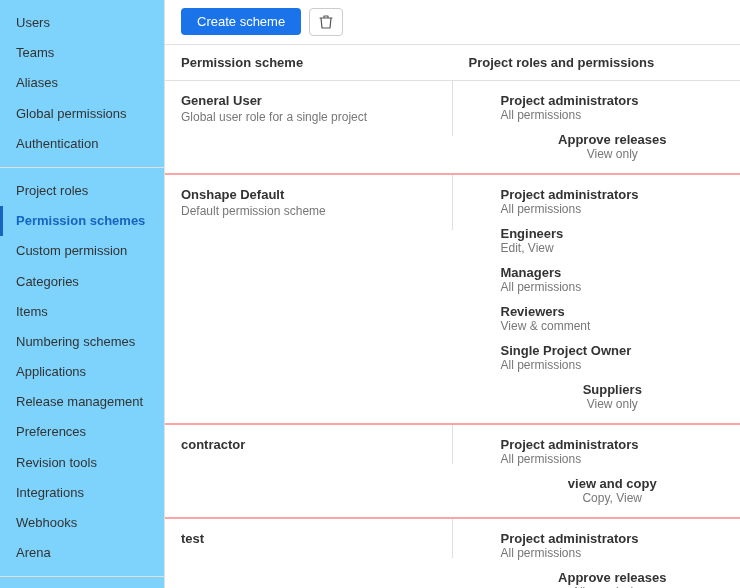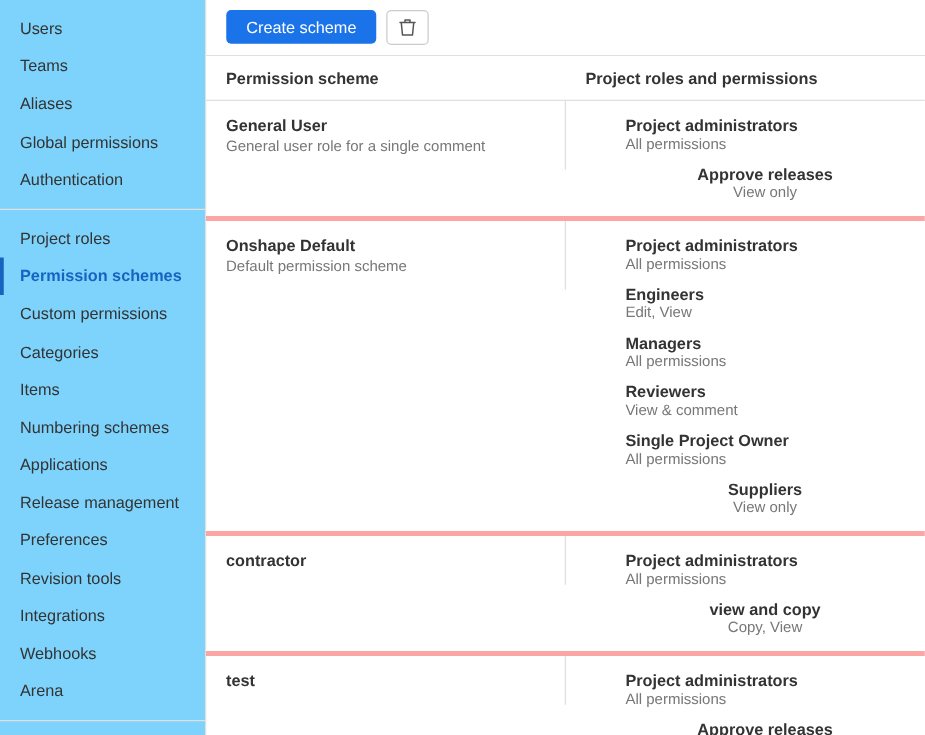--- a/index.html
+++ b/index.html
@@ -83,21 +83,21 @@
       font-size: 13px;
       color: #333;
       border-bottom: 1px solid #e0e0e0;
       background: #fff;
     }
     .col-scheme { width: 50%; }
     .col-roles { width: 50%; }
 
     .scheme-row td {
       padding: 0;
-      border-bottom: 4px solid #fca5a5;
+      border-bottom: 2px solid #fca5a5;
       vertical-align: top;
     }
     .scheme-cell {
       padding: 12px 16px;
       border-right: 1px solid #e0e0e0;
     }
     .scheme-name {
       font-weight: 600;
       font-size: 13px;
       color: #333;
@@ -130,21 +130,21 @@
 
 <nav class="sidebar">
 <div class="sidebar-item">Users</div>
     <div class="sidebar-item">Teams</div>
     <div class="sidebar-item">Aliases</div>
     <div class="sidebar-item">Global permissions</div>
     <div class="sidebar-item">Authentication</div>
     <hr class="sidebar-divider">
     <div class="sidebar-item">Project roles</div>
     <div class="sidebar-item active">Permission schemes</div>
-    <div class="sidebar-item">Custom permissions</div>
+    <div class="sidebar-item">Custom permission</div>
     <div class="sidebar-item">Categories</div>
     <div class="sidebar-item">Items</div>
     <div class="sidebar-item">Numbering schemes</div>
     <div class="sidebar-item">Applications</div>
     <div class="sidebar-item">Release management</div>
     <div class="sidebar-item">Preferences</div>
     <div class="sidebar-item">Revision tools</div>
     <div class="sidebar-item">Integrations</div>
     <div class="sidebar-item">Webhooks</div>
     <div class="sidebar-item">Arena</div>
@@ -167,21 +167,21 @@
         <tr>
           <th class="col-scheme">Permission scheme</th>
           <th class="col-roles">Project roles and permissions</th>
         </tr>
       </thead>
       <tbody id="table-body">
       <tr class="scheme-row">
             <td>
               <div class="scheme-cell">
       <div class="scheme-name">General User</div>
-      <div class="scheme-desc">General user role for a single comment</div>
+      <div class="scheme-desc">Global user role for a single project</div>
     </div>
             </td>
             <td>
               <div class="roles-cell">
       <div class="role-entry">
         <div class="role-name">Project administrators</div>
         <div class="role-perm">All permissions</div>
       </div>
 
       <div class="role-entry">

